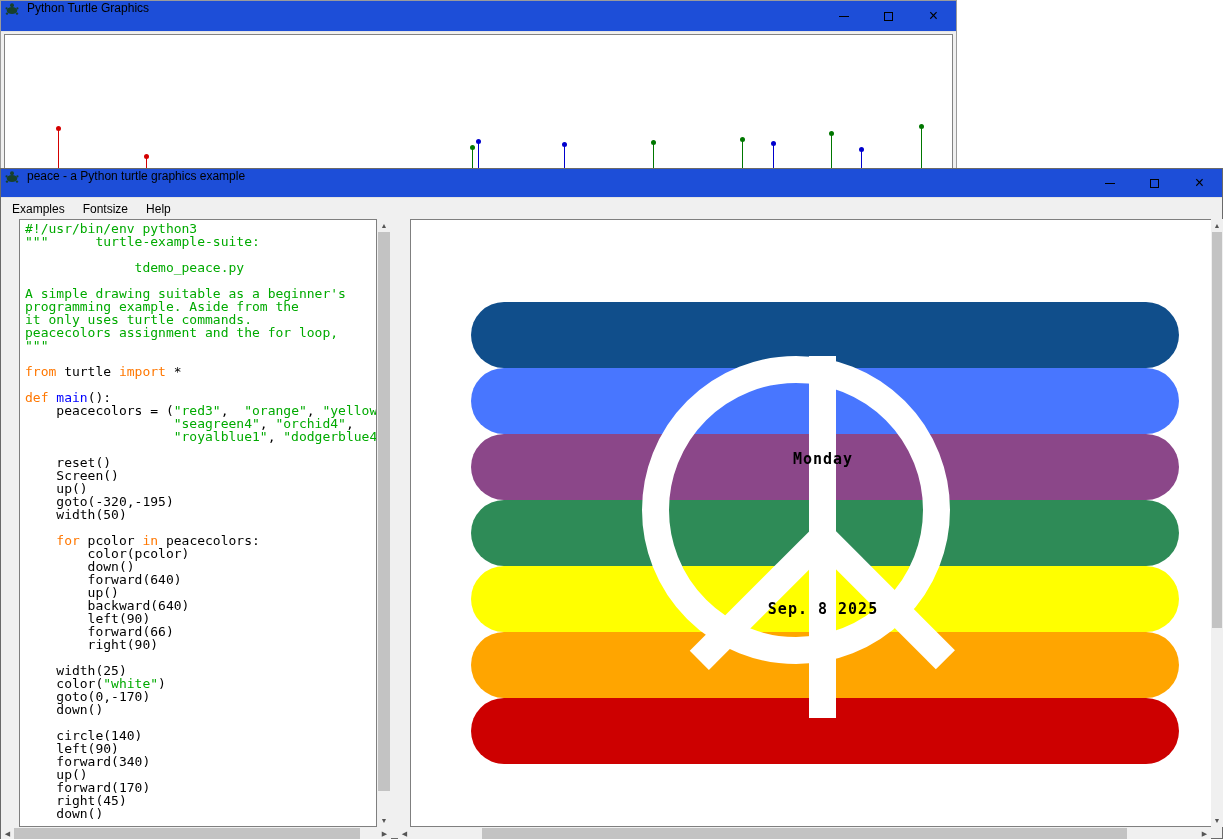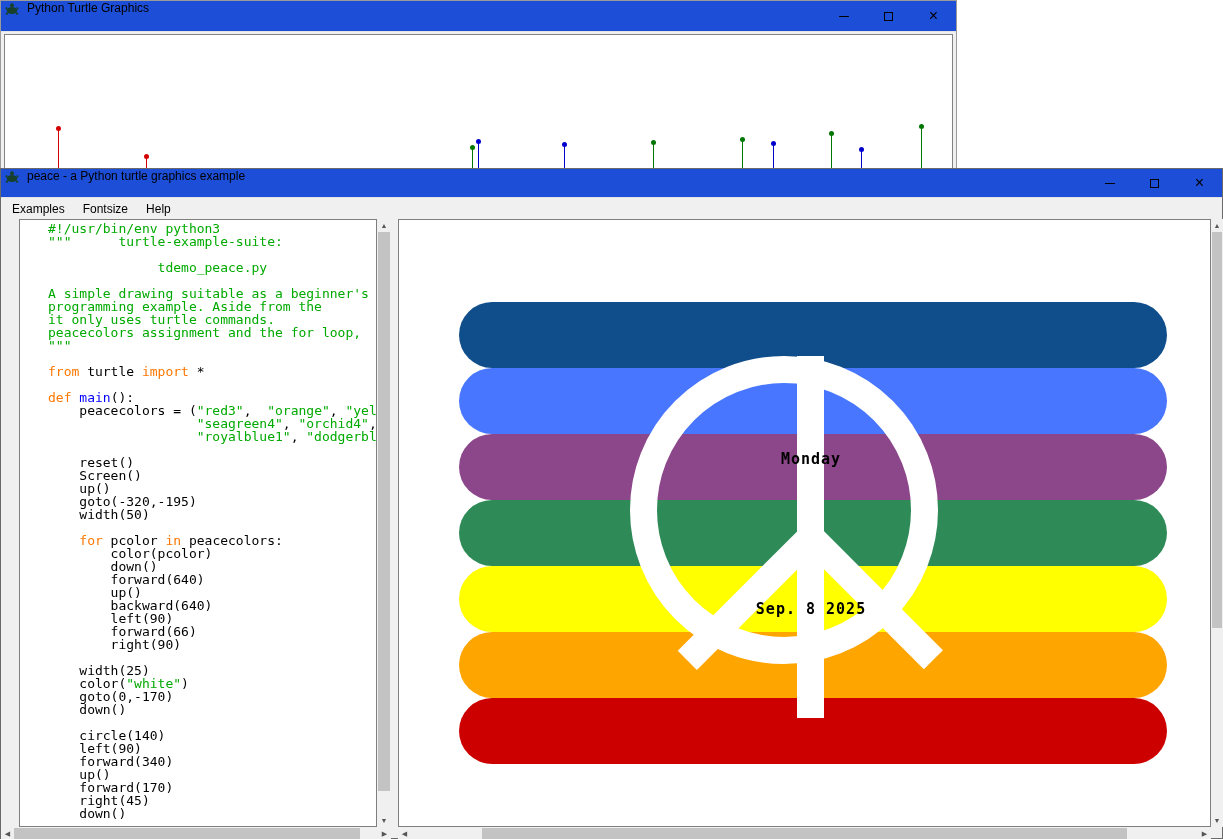--- a/index.html
+++ b/index.html
@@ -30,28 +30,28 @@
   .fg-window { left:0; top:168px; width:1223px; height:671px; border:1px solid #6a6a6a;
                background:#f0f0f0; z-index:10; }
   .fg-window .titlebar { height:29px; }
   .menubar { height:21px; background:#f0f0f0; display:flex; align-items:center; padding-left:2px; }
   .menu-item { font-size:12px; color:#000; padding:2px 9px; }
 
   
   .code-pane { position:absolute; left:18px; top:50px; width:358px; height:608px; background:#fff;
                border:1px solid #7f7f7f; overflow:hidden; padding:2px 0 0 5px;
                font-family:"DejaVu Sans Mono", monospace; font-size:13px; color:#000; }
-  .cl { height:13px; line-height:13px; white-space:pre;margin-left:23px; }
+  .cl { height:13px; line-height:13px; white-space:pre; }
   .tok-k { color:var(--kw); }
   .tok-s { color:var(--str); }
   .tok-c { color:var(--com); }
   .tok-d { color:var(--def); }
 
   
-  .tcanvas { position:absolute; left:397px; top:50px; width:813px; height:608px;
+  .tcanvas { position:absolute; left:409px; top:50px; width:813px; height:608px;
              background:#fff; border:1px solid #7f7f7f; overflow:hidden; }
   .stripe { position:absolute; left:60px; width:708px; height:66px; border-radius:33px; }
   .peace-ring { position:absolute; left:231px; top:136px; width:308px; height:308px;
                 border:27px solid var(--peace); border-radius:50%; }
   .peace-vbar { position:absolute; left:398px; top:136px; width:27px; height:362px; background:var(--peace); }
   .peace-diag { position:absolute; left:398px; top:313px; width:27px; height:178px;
                 background:var(--peace); transform-origin:13px 4px; }
   .diag-l { transform:rotate(45deg); }
   .diag-r { transform:rotate(-45deg); }
   .canvas-label { position:absolute; left:292px; width:240px; text-align:center;

